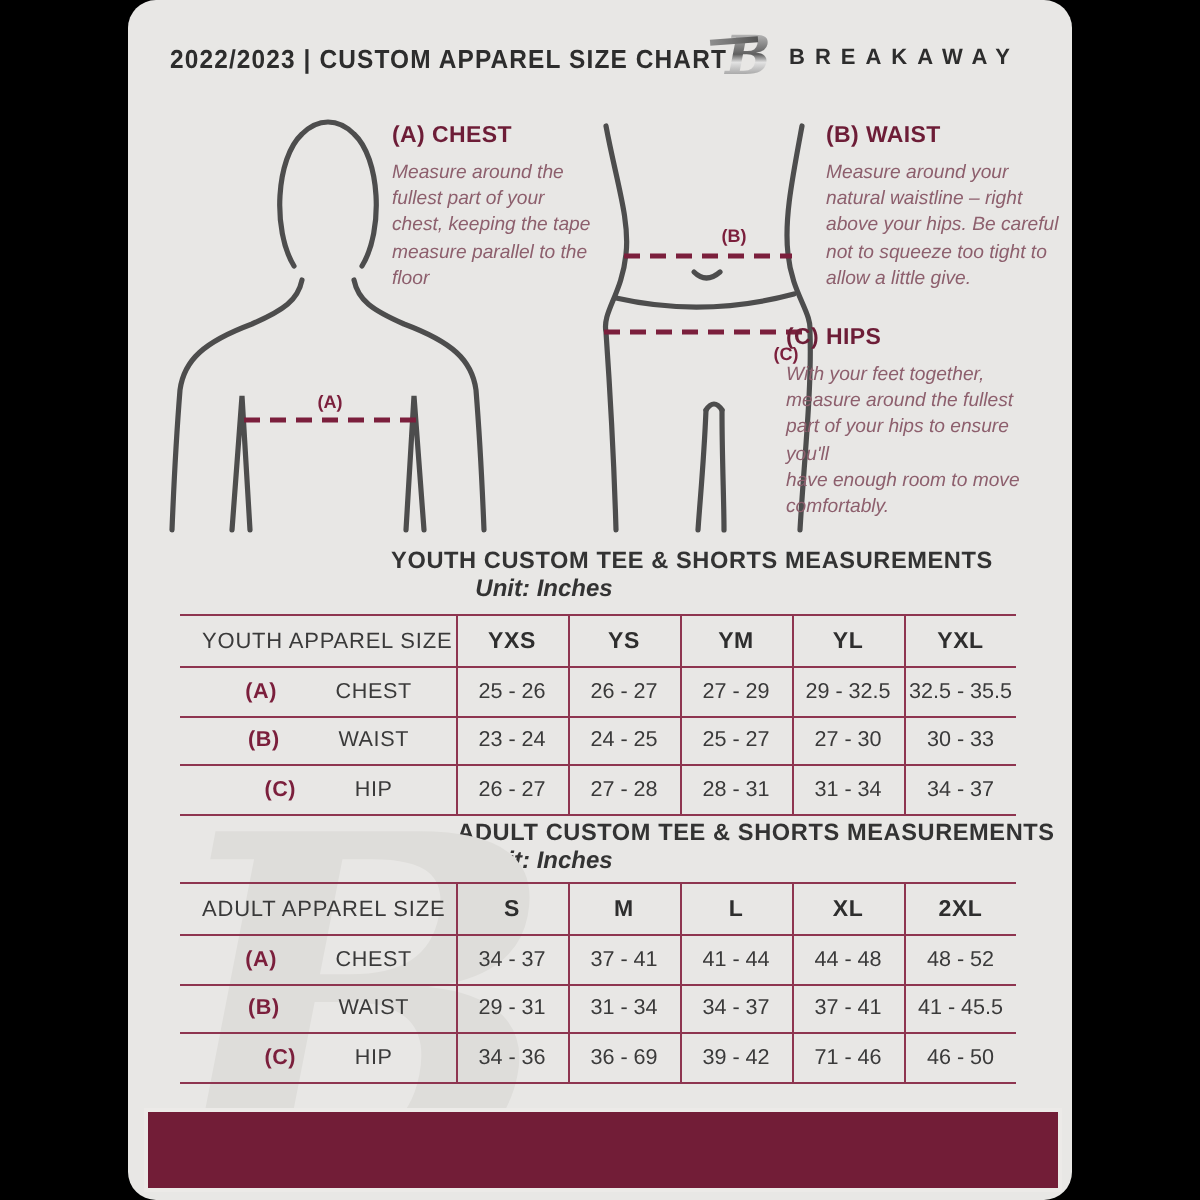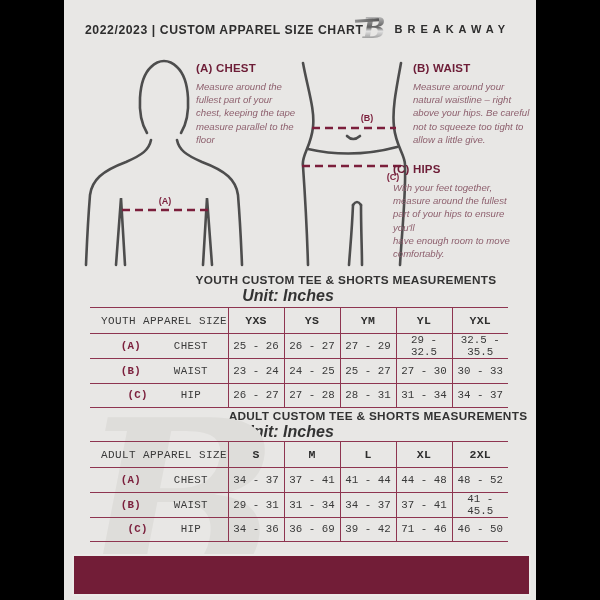--- a/index.html
+++ b/index.html
@@ -2,21 +2,21 @@
 <html><head>
 <meta charset="utf-8">
 <style>
   html,body{margin:0;padding:0;}
   body{
     width:600px;height:600px;background:#000;position:relative;overflow:hidden;
     font-family:"Liberation Sans", sans-serif;
   }
   .page{
     position:absolute;left:64px;top:0;width:472px;height:600px;
-    background:#e8e7e5;overflow:hidden;
+    background:#e8e7e5;overflow:hidden;border-radius:14px;
   }
   
   .hdr-title{
     position:absolute;left:21px;top:22px;
     font-size:13px;font-weight:bold;color:#2d2d2d;letter-spacing:.6px;
     transform:scaleX(.94);transform-origin:left center;white-space:nowrap;
   }
   .logo{position:absolute;right:26px;top:15px;display:flex;align-items:center;gap:7px;}
   .logo-b{
     font-family:"DejaVu Serif", serif;font-style:italic;font-weight:bold;
@@ -37,34 +37,34 @@
   .guide-p{
     font-size:9.6px;font-style:italic;color:#8d5f6d;line-height:1.38;
     white-space:pre-line;
   }
   
   .sec-title{
     position:absolute;left:0;width:564px;text-align:center;
     font-size:11.8px;font-weight:bold;color:#333;letter-spacing:.3px;
   }
   .sec-sub{
-    position:absolute;left:16px;width:416px;text-align:center;
-    font-size:16px;font-style:italic;font-weight:bold;color:#333;
+    position:absolute;left:0;width:416px;text-align:center;
+    font-size:12px;font-style:italic;font-weight:bold;color:#333;
   }
   
   table.size{
     position:absolute;left:26px;width:418px;border-collapse:collapse;
     table-layout:fixed;z-index:2;
   }
   table.size col.lbl{width:138px;}
   table.size col.val{width:56px;}
   table.size td,table.size th{
     padding:0;border:none;font-weight:normal;
   }
-  table.size tr{border-bottom:1.4px solid #8e3550;font-family:Liberation Mono, monospace;}
+  table.size tr{border-bottom:1.4px solid #8e3550;}
   table.size tr.head{border-top:1.6px solid #8e3550;border-bottom:1.6px solid #8e3550;}
   table.size td+td,table.size th+th{border-left:1.4px solid #8e3550;}
   table.size tr.head th{height:25px;font-size:11.5px;font-weight:bold;color:#2e2e2e;text-align:center;letter-spacing:.3px;}
   table.size tr.head th.lblcell{text-align:left;padding-left:11px;font-weight:normal;color:#3a3a3a;font-size:11px;letter-spacing:.4px;}
   table.size tr.data td{height:23.5px;font-size:10.8px;color:#3a3a3a;text-align:center;}
   table.size td.lblcell{text-align:left;padding-left:11px;font-size:11px;letter-spacing:.3px;}
   .mk{color:#7b1f3c;font-weight:bold;}
   .rowlbl{color:#3a3a3a;padding-left:26px;}
   
   .watermark{

